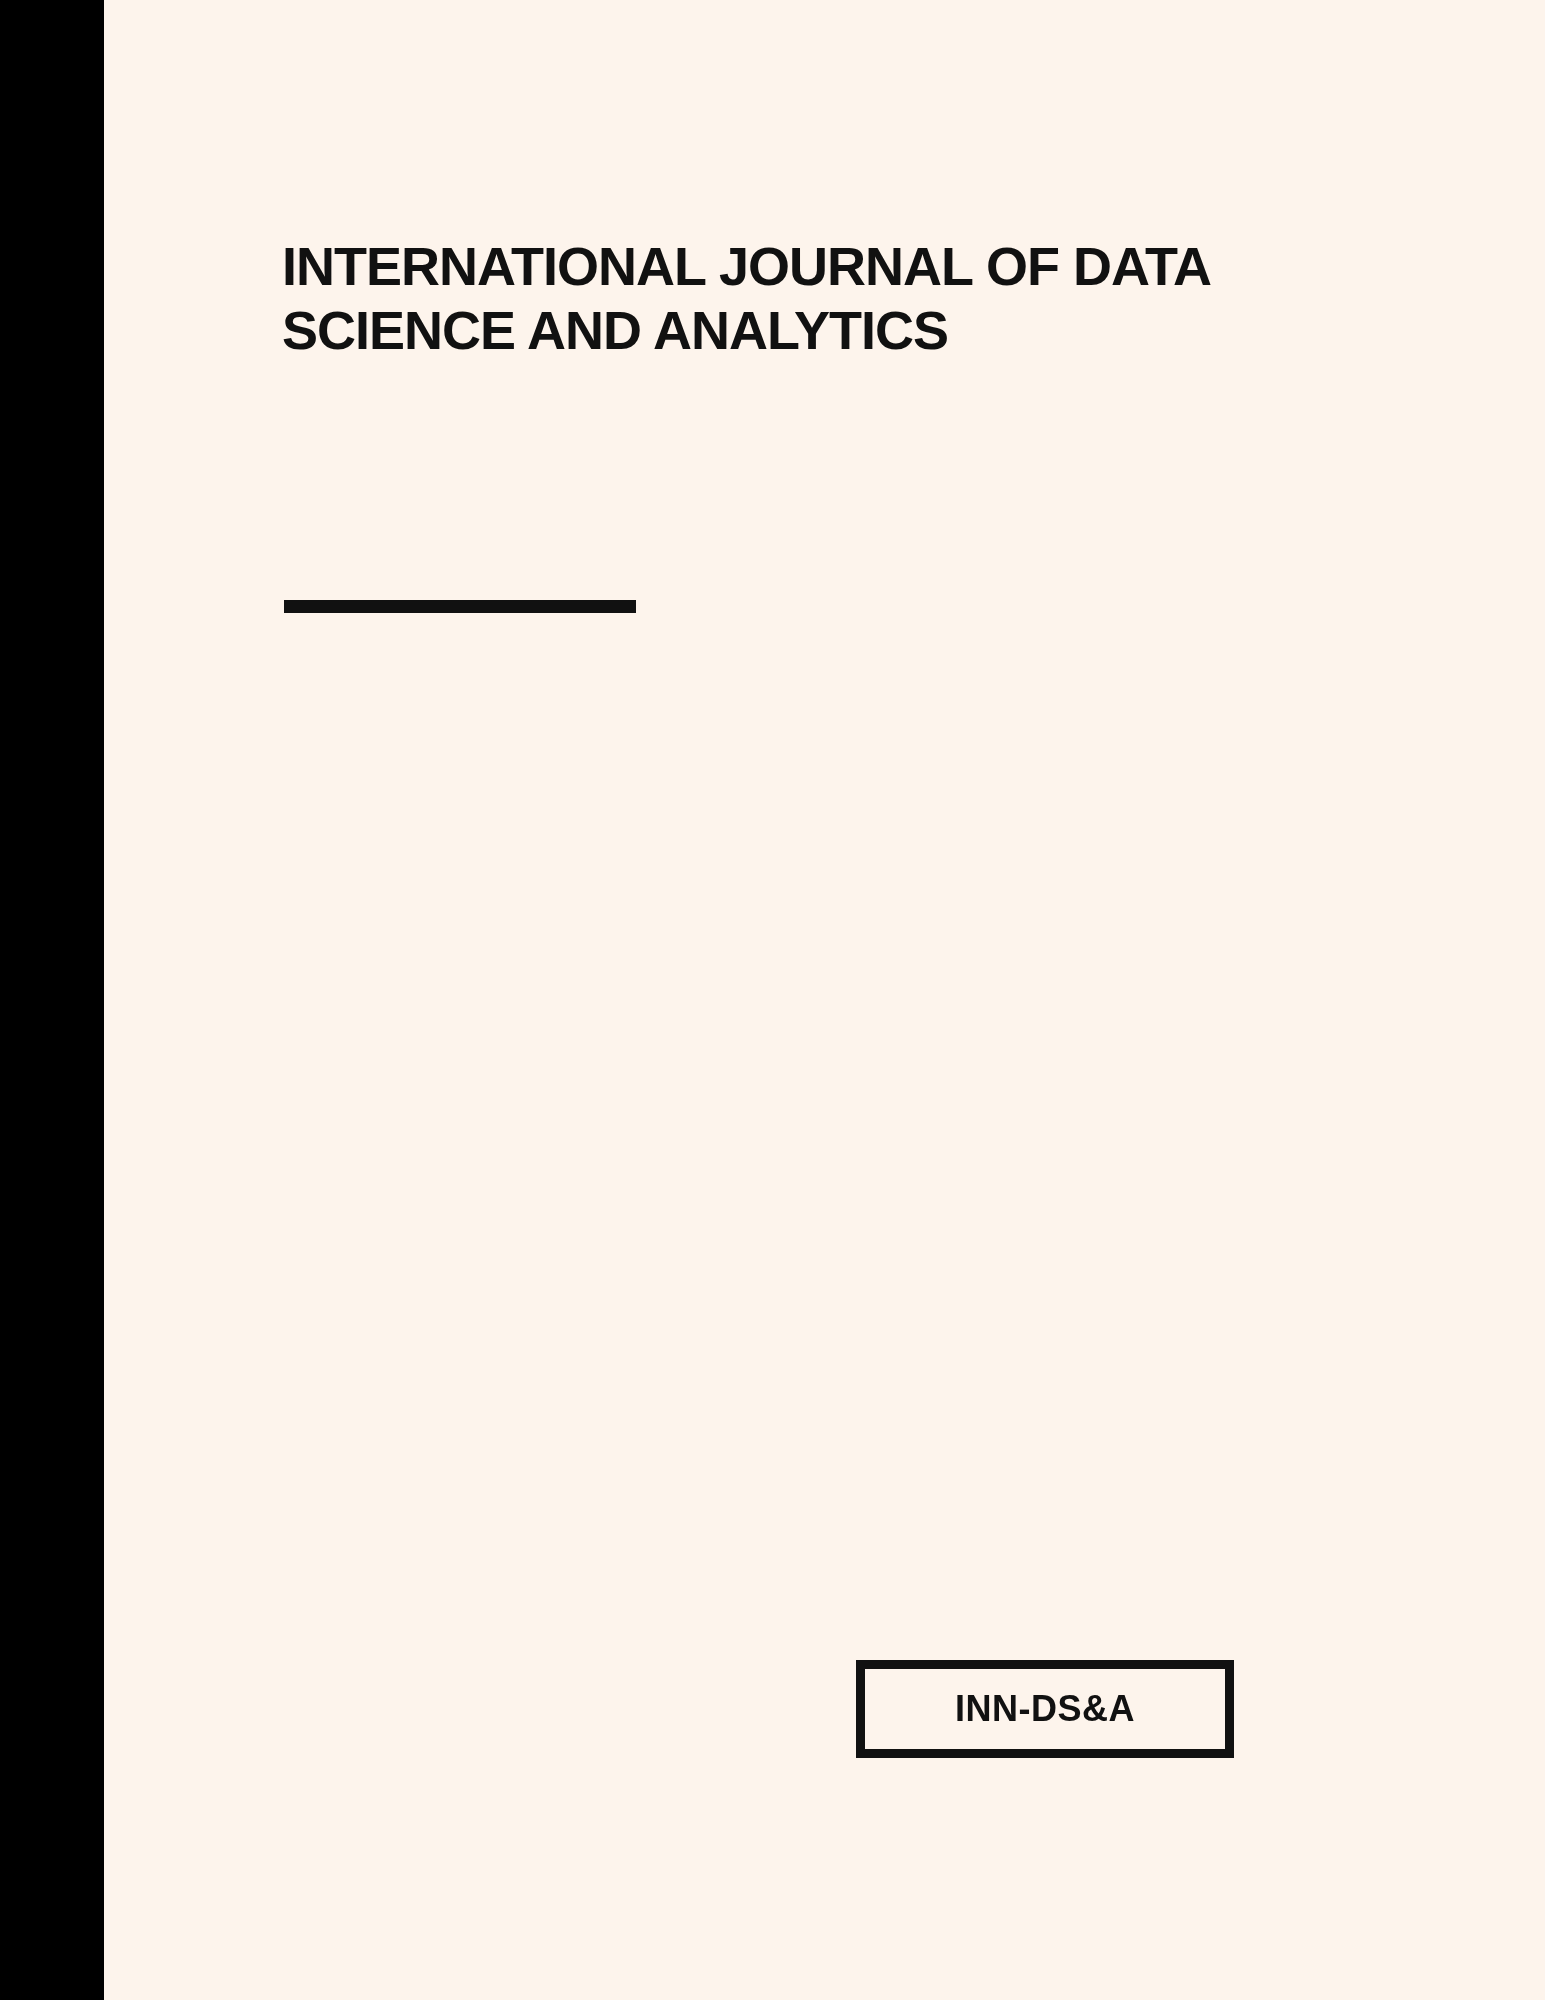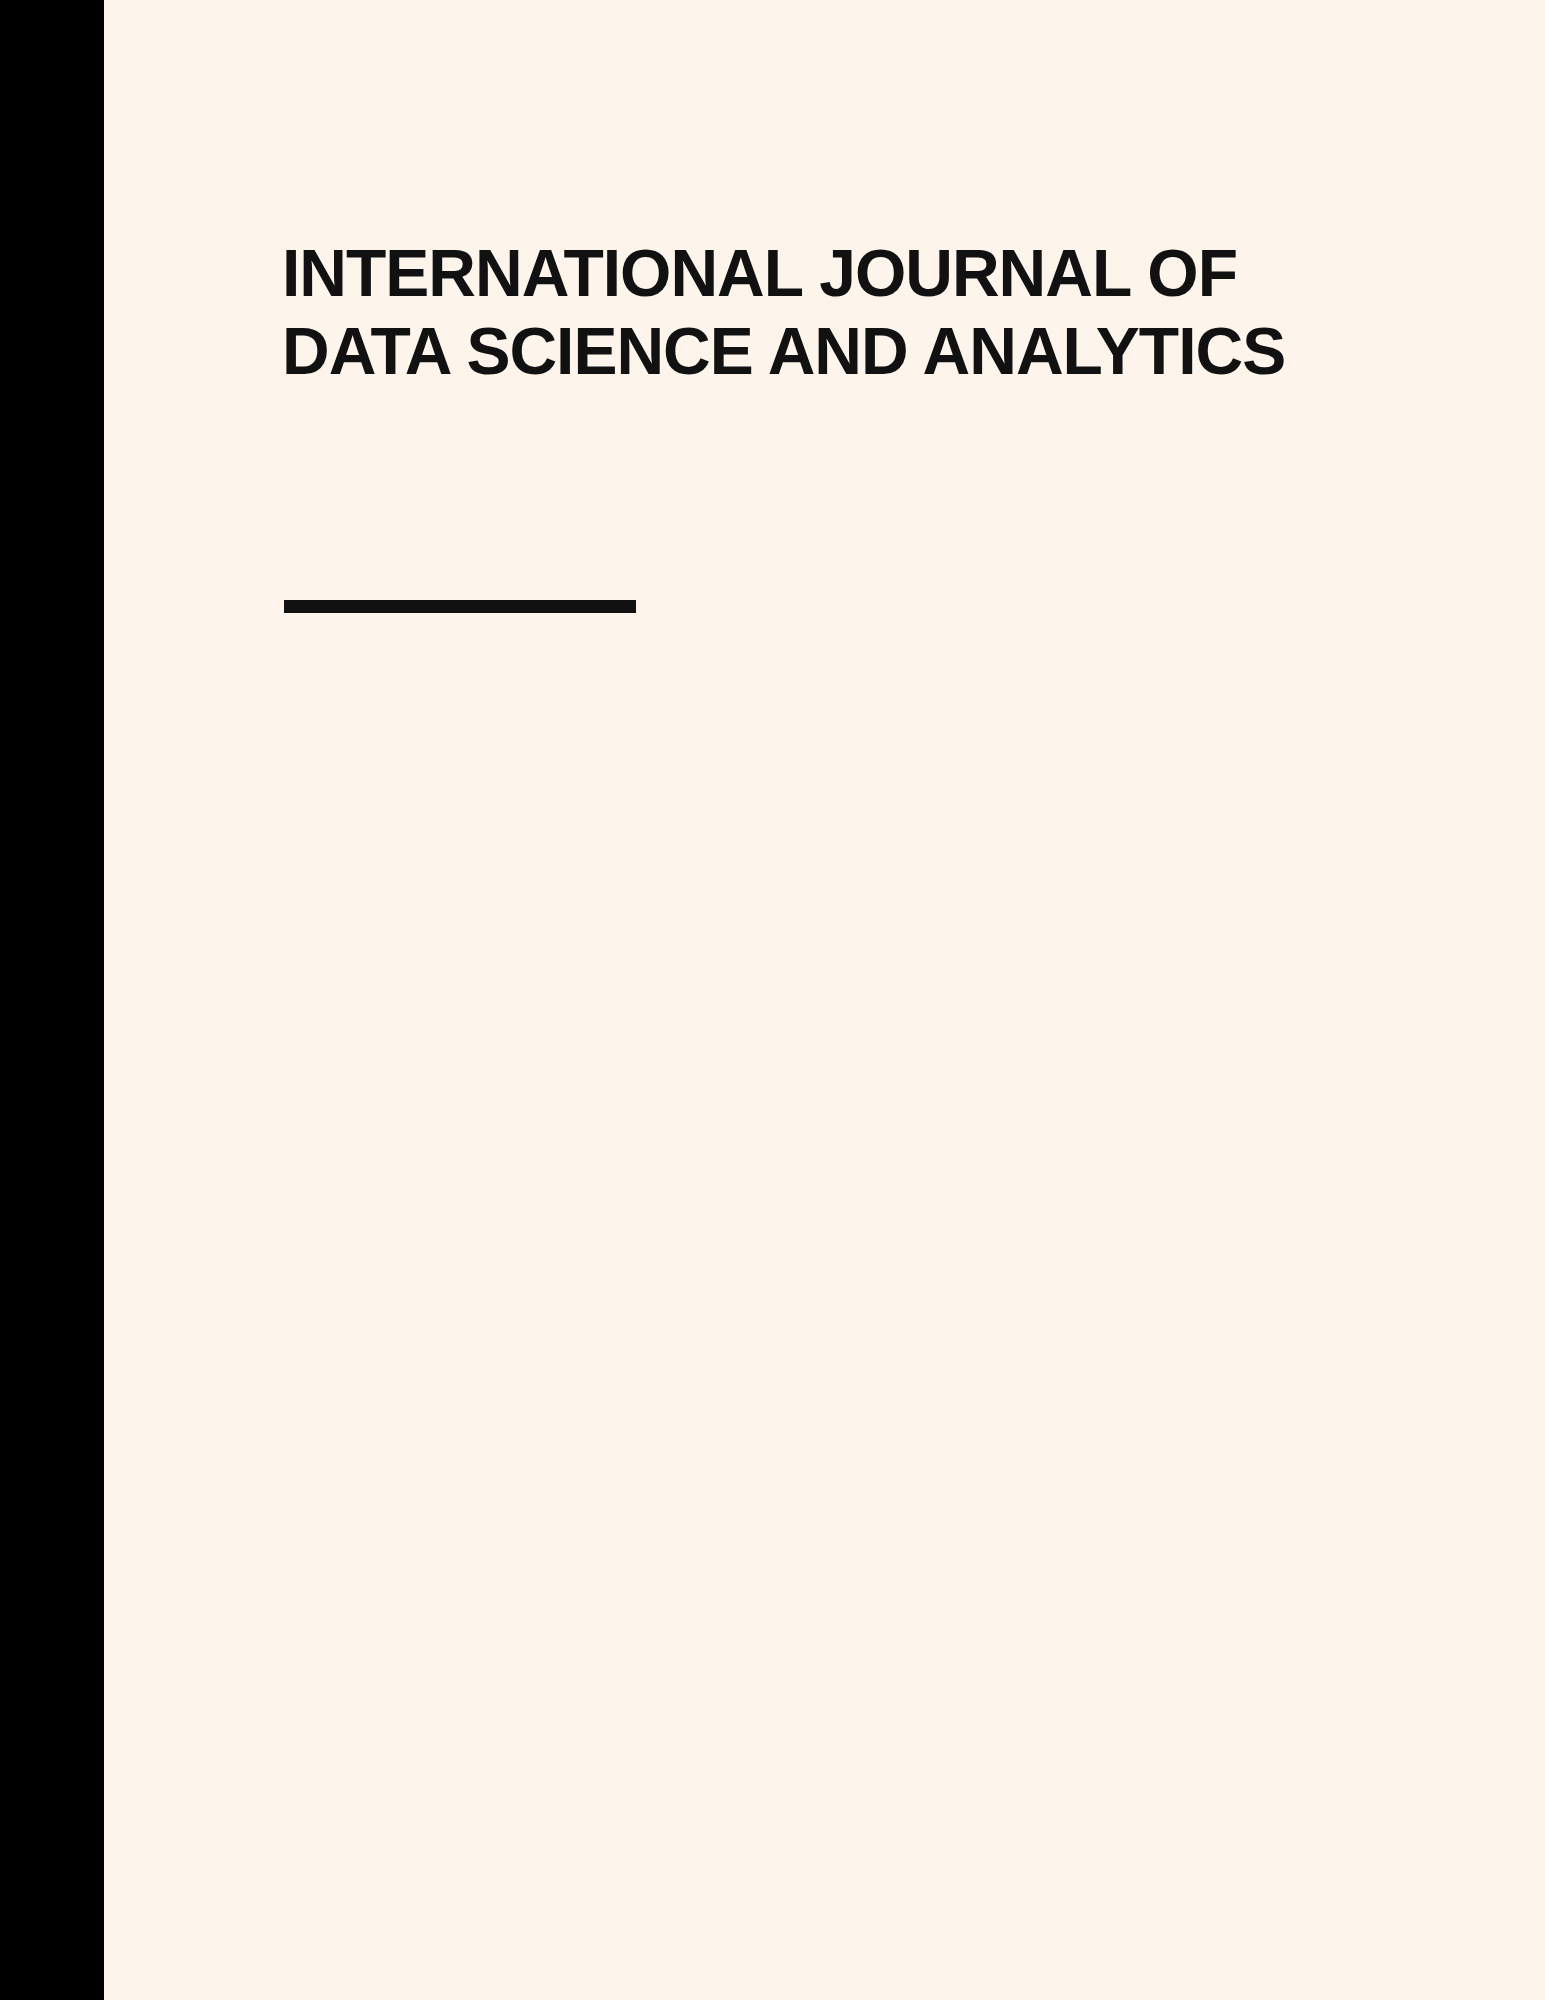--- a/index.html
+++ b/index.html
@@ -33,21 +33,21 @@
     left: 104px;
     top: 0;
     width: 1441px;
     height: 2000px;
   }
   .journal-title {
     position: absolute;
     left: 178px;
     top: 235px;
     width: 1110px;
-    font-size: 66px;
+    font-size: 54px;
     line-height: 1.18;
     font-weight: bold;
     letter-spacing: -1px;
     color: #111111;
     text-transform: uppercase;
     margin: 0;
   }
   .title-rule {
     position: absolute;
     left: 180px;
@@ -81,15 +81,18 @@
 <div class="cover">
 
   <div class="spine"></div>
 
   <div class="content">
 
     <h1 class="journal-title">INTERNATIONAL JOURNAL OF DATA SCIENCE AND ANALYTICS</h1>
 
     <div class="title-rule"></div>
 
+    <div class="badge">
+      <span class="badge-label">INN-DS&amp;A</span>
+    </div>
 
   </div>
 </div>
 
 </body></html>

